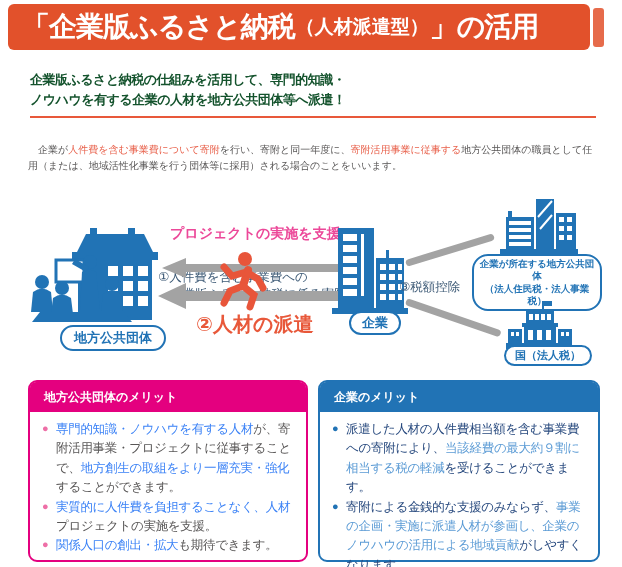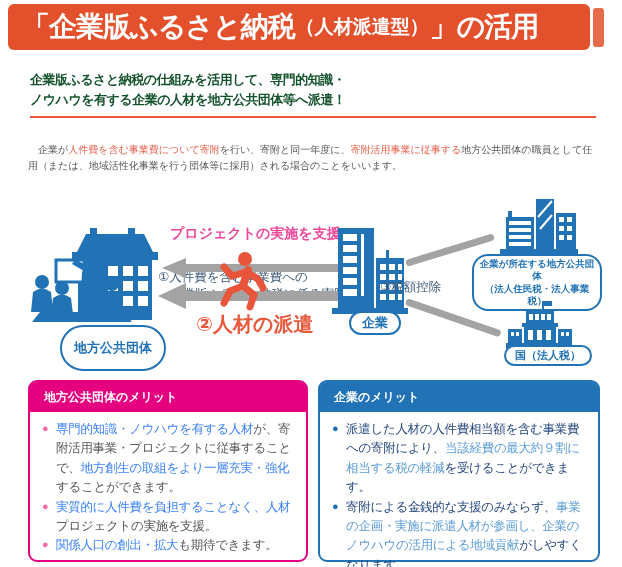--- a/index.html
+++ b/index.html
@@ -24,25 +24,25 @@
   .intro { position:absolute; left:28px; top:142px; width:568px; font-size:10px;
            line-height:1.6; color:#595757; letter-spacing:0; }
   .intro .red { color:#e8604a; }
 
   
   .abs { position:absolute; }
   .support-label { left:170px; top:201px; color:#ec4899; font-size:14px; font-weight:bold;margin-top:24px; }
   .donation-label { left:158px; top:221px; color:#3d5a76; font-size:12.5px; line-height:1.35;margin-top:48px; }
   .donation-label .l2 { padding-left:12px; }
   .dispatch-label { left:196px; top:311px; color:#e8583a; font-size:20px; font-weight:bold; }
-  .tax-label { left:380px; top:279px; color:#3d5a76; font-size:12.5px; }
+  .tax-label { left:399px; top:279px; color:#3d5a76; font-size:12.5px; }
 
   .capsule { position:absolute; background:#fff; border:2px solid #2173b5; color:#2173b5;
              font-weight:bold; border-radius:999px; text-align:center; }
-  .cap-muni { left:60px; top:325px; font-size:13px; padding:12px 12px; }
+  .cap-muni { left:60px; top:325px; font-size:13px; padding:2px 12px; }
   .cap-comp { left:349px; top:311px; font-size:13px; padding:1px 11px; }
   .cap-pref { left:472px; top:254px; width:130px; font-size:9.5px; line-height:1.3;
               border-radius:16px; padding:2px 2px;text-align:center; }
   .cap-nation { left:504px; top:345px; font-size:11px; padding:1px 9px; }
 
   .diag-line { position:absolute; height:7px; background:#a3a3a3; border-radius:4px;
                transform-origin:left center; }
   .diag-top { left:406px; top:260px; width:92px; transform:rotate(-17deg); }
   .diag-bottom { left:406px; top:298px; width:100px; transform:rotate(19deg); }
 

